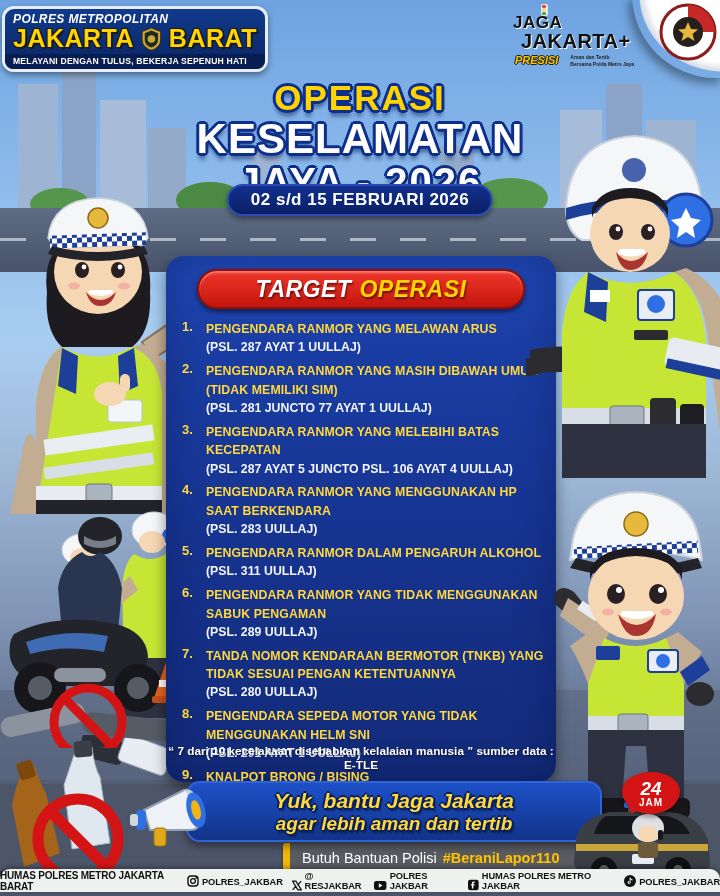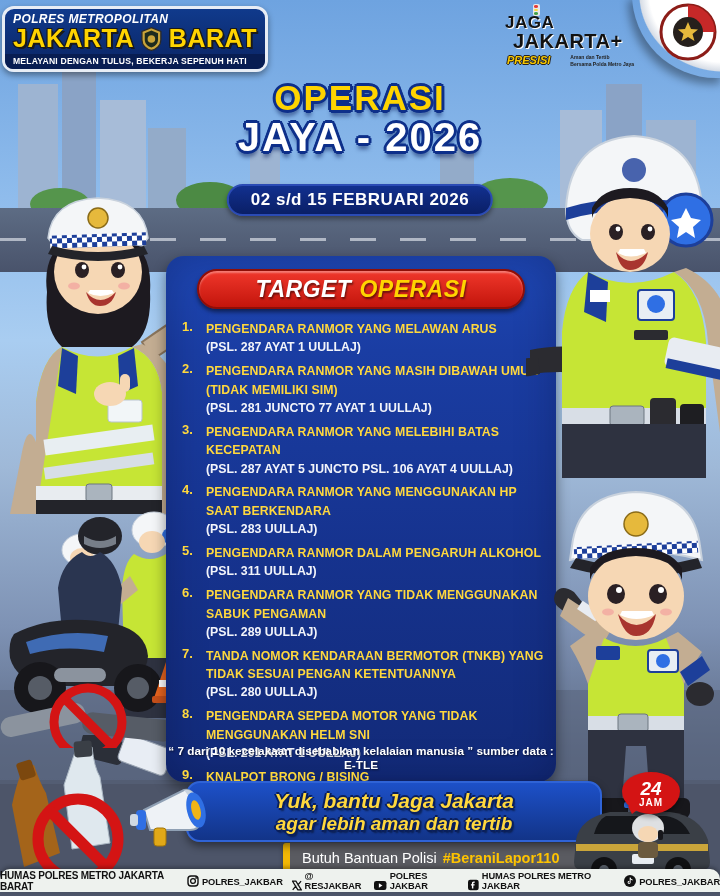--- a/index.html
+++ b/index.html
@@ -17,21 +17,21 @@
     border-radius:12px;background:linear-gradient(180deg,#103a8c,#0a2463);padding:3px 8px 0 8px;box-shadow:0 3px 6px rgba(0,0,0,.4);}
   .org1{font-size:12px;font-weight:800;font-style:italic;color:#fff;letter-spacing:.4px;}
   .org2{display:flex;align-items:center;gap:6px;margin-top:-2px;}
   .org2 span{font-size:25px;font-weight:900;color:#ffd400;letter-spacing:.5px;
     text-shadow:-1px -1px 0 #1a1a1a,1px -1px 0 #1a1a1a,-1px 1px 0 #1a1a1a,2px 2px 0 #1a1a1a;}
   .header-tagline{margin:1px -8px 0 -8px;background:#081d52;border-radius:0 0 8px 8px;
     padding:2px 8px 3px 8px;font-size:8.6px;font-weight:700;color:#fff;letter-spacing:.2px;}
   .jaga{position:absolute;right:86px;top:14px;z-index:10;text-align:left;line-height:1;}
   .jaga .j1{font-size:17px;font-weight:900;color:#111;letter-spacing:.5px;text-shadow:1px 1px 0 #fff;}
   .jaga .j2{font-size:20px;font-weight:900;color:#111;letter-spacing:.5px;margin-left:8px;text-shadow:1px 1px 0 #fff;}
-  .jaga .presisi-row{display:flex;gap:20px;align-items:center;margin-top:3px;margin-left:2px;}
+  .jaga .presisi-row{display:flex;gap:12px;align-items:center;margin-top:3px;margin-left:2px;}
   .jaga .presisi{font-size:11px;font-weight:900;font-style:italic;color:#f7c600;
     text-shadow:-1px 0 #222,0 1px #222,1px 0 #222,0 -1px #222;}
   .jaga .jsub{font-size:5px;font-weight:700;color:#222;line-height:1.3;}
   .traffic-dot{position:absolute;left:28px;top:-10px;width:7px;height:12px;background:#e8e8e8;border-radius:2px;
     display:flex;flex-direction:column;align-items:center;justify-content:space-evenly;}
   .traffic-dot i{width:4px;height:2.5px;border-radius:50%;}
   .page-curl{position:absolute;right:-4px;top:-6px;width:92px;height:84px;z-index:11;
     background:radial-gradient(120px 110px at 100% 0%,#ffffff 62%,#d7dde6 70%,transparent 71%);
     border-bottom-left-radius:90px;box-shadow:-4px 6px 8px rgba(0,0,0,.35);}
   
@@ -155,20 +155,21 @@
     <svg width="60" height="60" viewBox="0 0 60 60" style="position:absolute;right:6px;top:8px">
       <circle cx="30" cy="30" r="27" fill="#fff" stroke="#8c1d18" stroke-width="3"></circle>
       <path d="M30 3 A27 27 0 0 1 57 30 L30 30 Z" fill="#c62828"></path>
       <circle cx="30" cy="30" r="15" fill="#26201c"></circle>
       <path d="M30 20 l3 7 7 .5 -5.5 4.5 2 7 -6.5-4 -6.5 4 2-7 -5.5-4.5 7-.5 Z" fill="#e6b93c"></path>
     </svg>
   </div>
 
   <div class="title-block">
     <div class="t-op">OPERASI</div>
+    <div class="t-ks">KESELAMATAN</div>
     <div class="t-jy">JAYA - 2026</div>
   </div>
   <div class="date-pill">
     <span>02 s/d 15 FEBRUARI 2026</span>
   </div>
 
   <svg class="char" style="left:-8px;top:142px" width="230" height="372" viewBox="0 0 230 372">
     <defs>
       <pattern id="chk" width="10" height="10" patternUnits="userSpaceOnUse">
         <rect width="5" height="5" fill="#1d3f9a"></rect>

